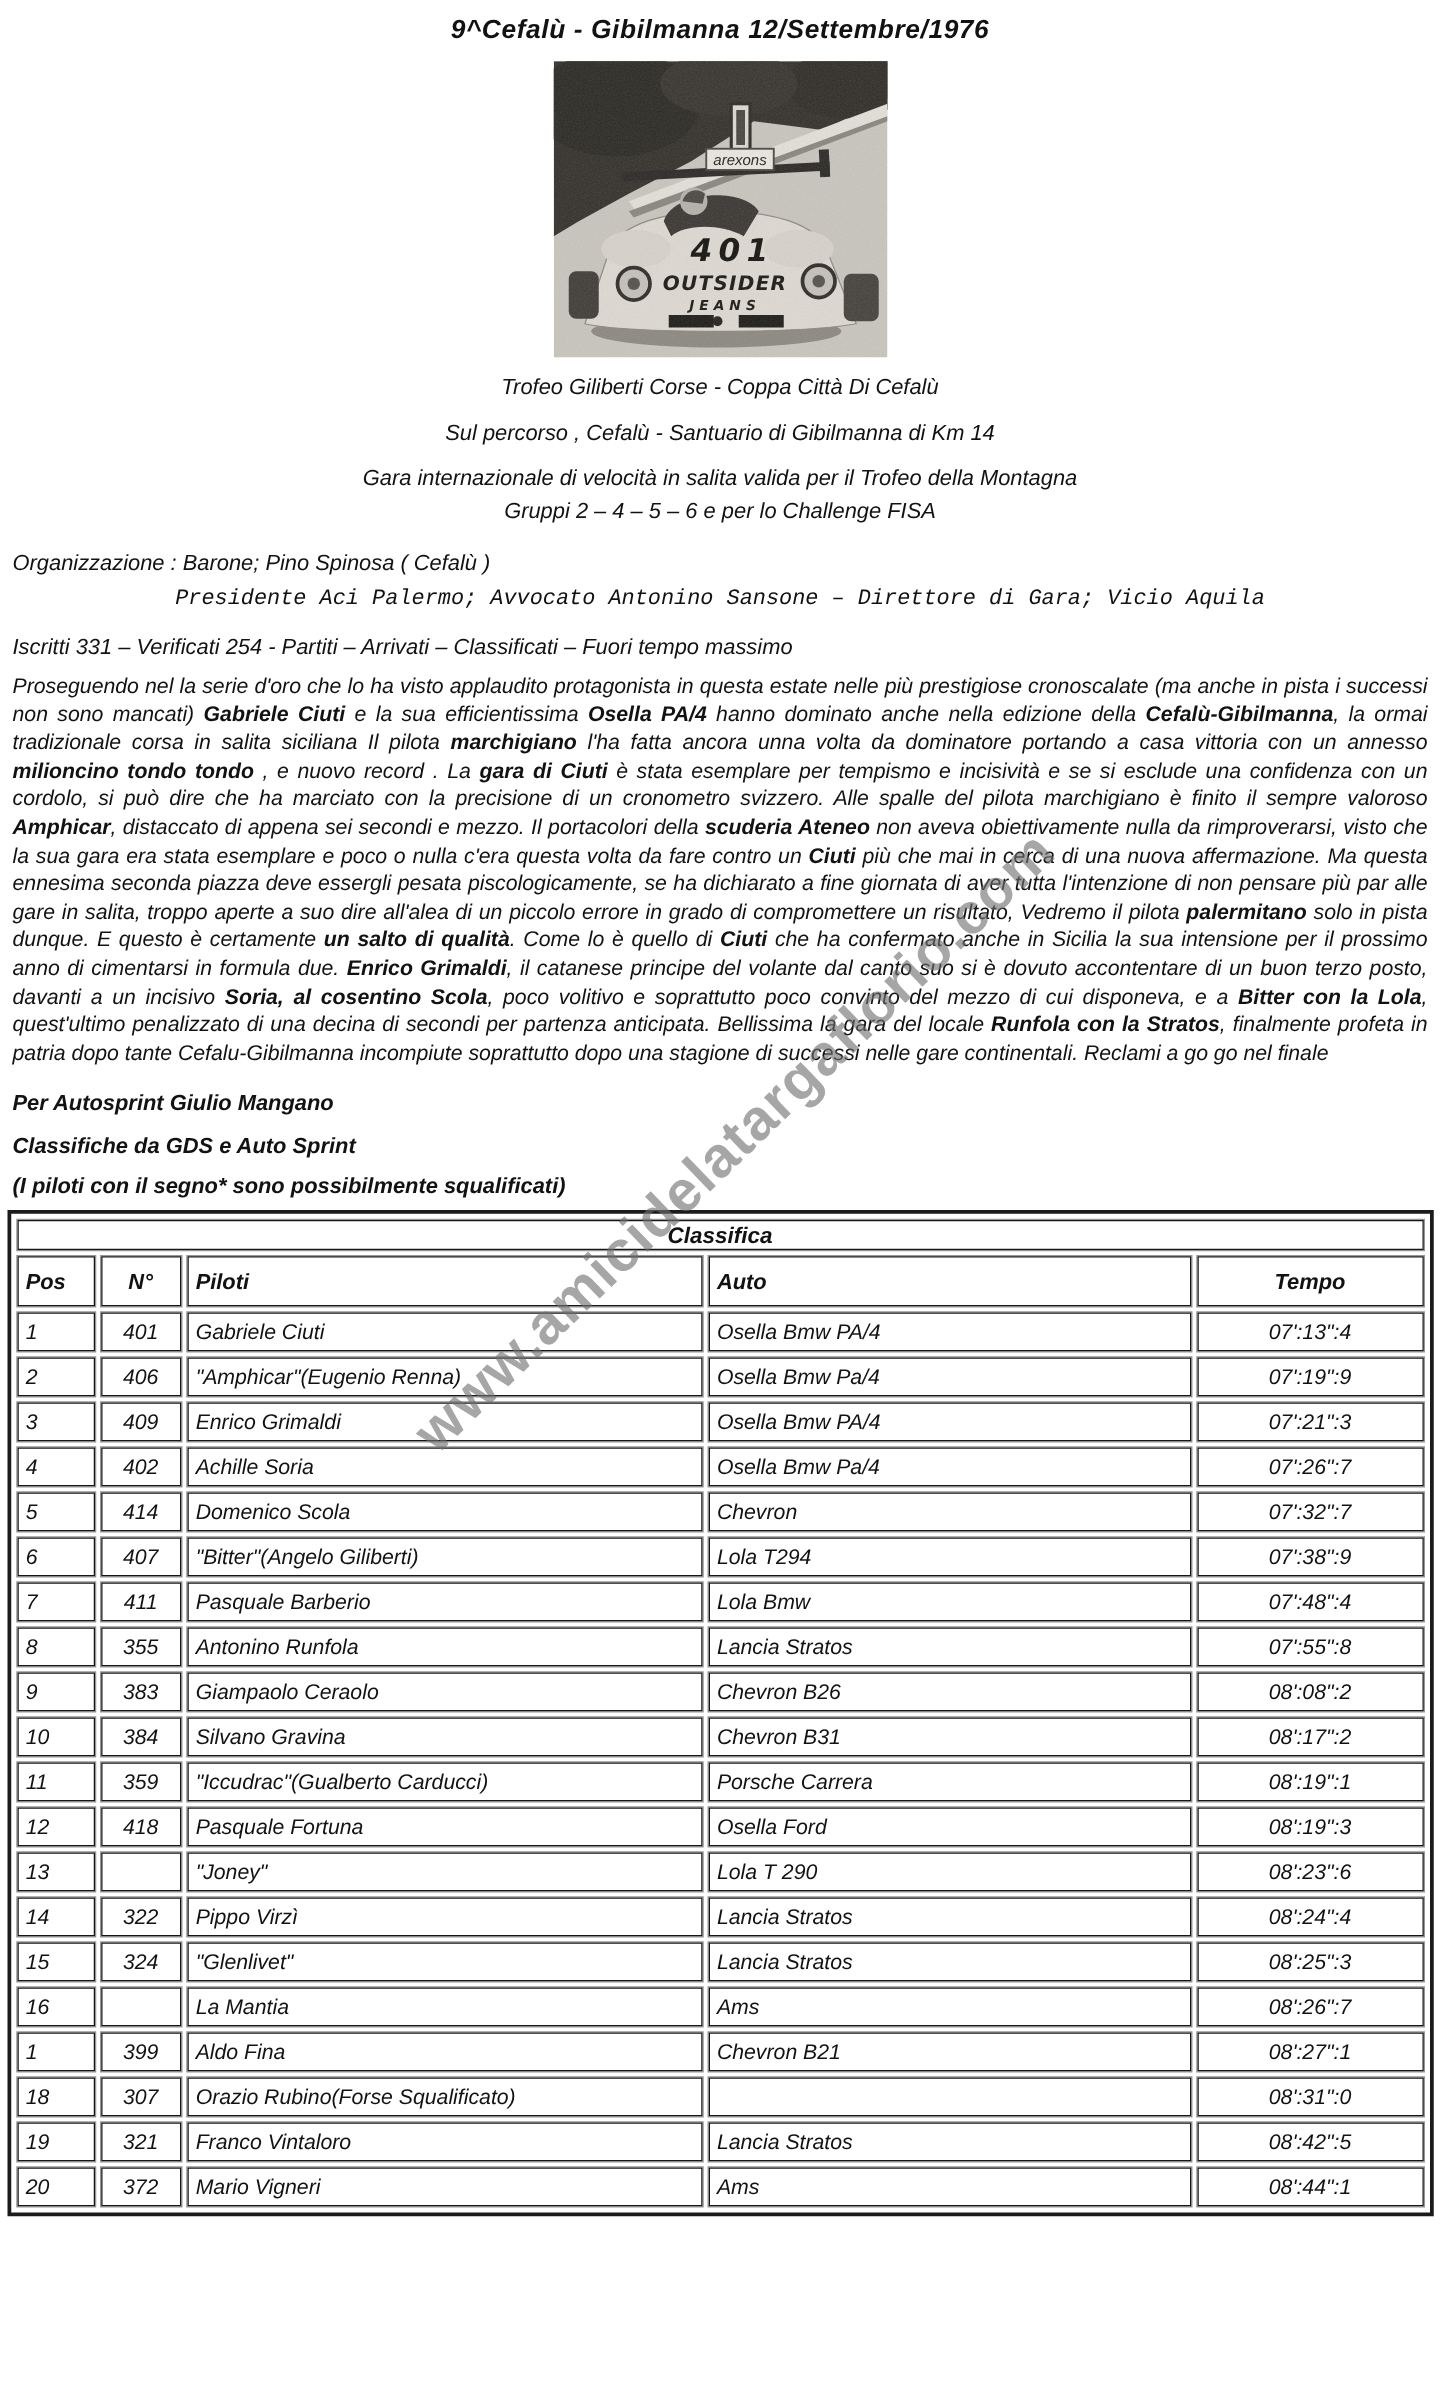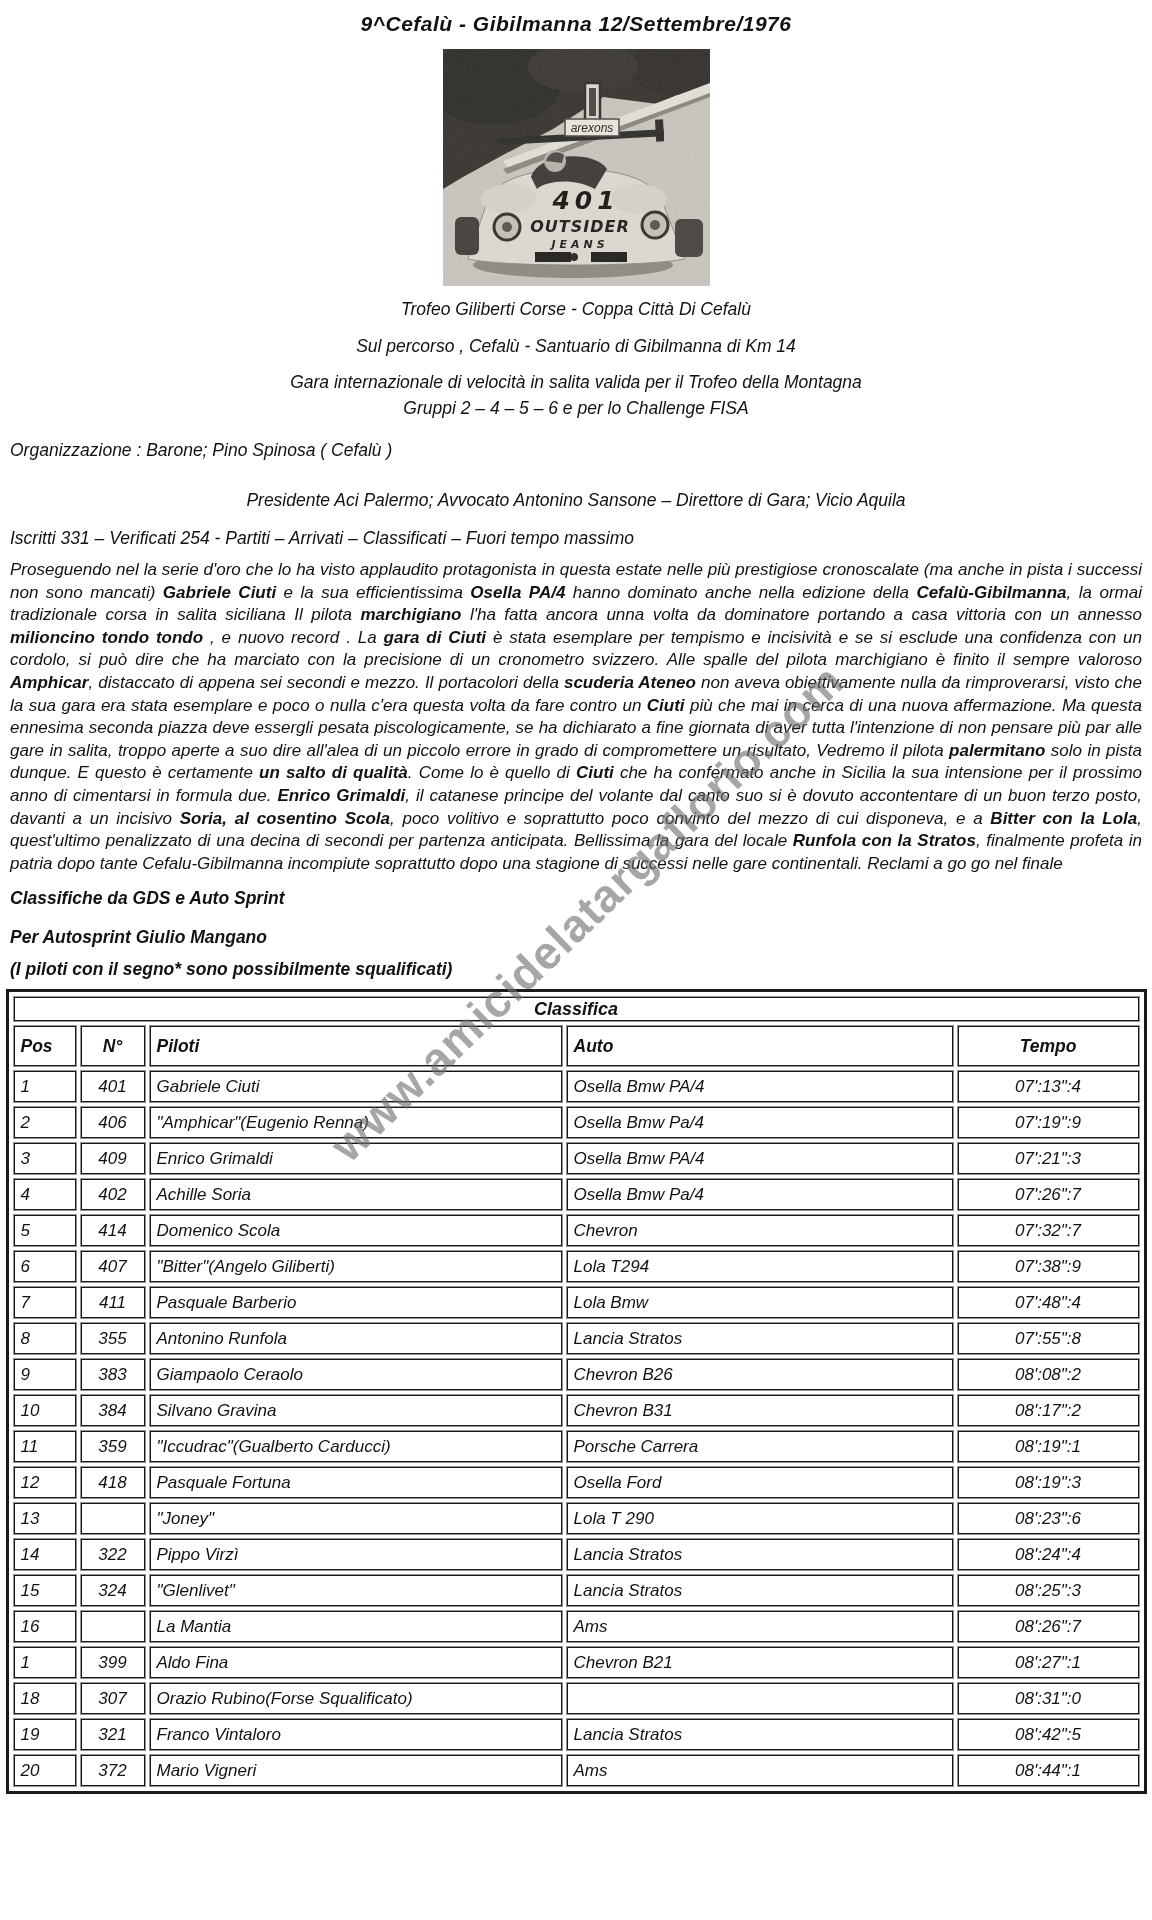--- a/index.html
+++ b/index.html
@@ -19,21 +19,21 @@
   .photo-wrap svg { display:block; }
 
   .line { font-size:17.5px; line-height:22px; }
   .center { text-align:center; }
   .leftpad { padding-left:10px; }
   .mt-trofeo { margin-top:12px; }
   .mt-percorso { margin-top:15px; }
   .mt-gara { margin-top:14px; }
   .mt-gruppi { margin-top:4px; }
   .mt-organizzazione { margin-top:20px; }
-  .mt-presidente { margin-top:28px; }
+  .mt-presidente { margin-top:7px;font-family:Liberation Mono, monospace; }
   .mt-iscritti { margin-top:16px; }
   .heading-la-gara { margin-top:14px; text-align:center; font-weight:bold; font-size:18px; }
 
   .report {
     margin:10px 10px 0 10px; font-size:17px; line-height:22.6px;
     text-align:justify;
   }
   .note { padding-left:10px; font-weight:bold; font-size:17.5px; }
   .mt-note1 { margin-top:18px; }
   .mt-note2 { margin-top:13px; }
@@ -138,22 +138,22 @@
   <div class="line center mt-trofeo">Trofeo Giliberti Corse -  Coppa Città Di Cefalù</div>
   <div class="line center mt-percorso">Sul percorso , Cefalù - Santuario di Gibilmanna di Km 14</div>
   <div class="line center mt-gara">Gara internazionale di velocità in salita valida per il Trofeo della Montagna</div>
   <div class="line center mt-gruppi">Gruppi 2 – 4 – 5 – 6 e per lo Challenge FISA</div>
   <div class="line leftpad mt-organizzazione">Organizzazione : Barone;  Pino Spinosa ( Cefalù )</div>
   <div class="line center mt-presidente">Presidente Aci Palermo; Avvocato Antonino Sansone – Direttore di Gara; Vicio Aquila</div>
   <div class="line leftpad mt-iscritti">Iscritti 331  – Verificati 254 - Partiti  – Arrivati – Classificati – Fuori tempo massimo</div>
 
   <p class="report"><span>Proseguendo nel la serie d'oro che lo ha visto applaudito protagonista in questa estate nelle più prestigiose cronoscalate (ma anche in pista i successi non sono mancati) </span><b>Gabriele Ciuti</b><span> e la sua efficientissima </span><b>Osella PA/4</b><span> hanno dominato anche nella edizione della </span><b>Cefalù-Gibilmanna</b><span>, la ormai tradizionale corsa in salita siciliana  Il pilota </span><b>marchigiano</b><span> l'ha fatta ancora unna volta da dominatore portando a casa vittoria con un annesso </span><b>milioncino tondo tondo</b><span> , e nuovo record . La </span><b>gara di Ciuti</b><span> è stata esemplare per tempismo e incisività e se si esclude una confidenza con un cordolo, si può dire che ha marciato con la precisione di un cronometro svizzero. Alle spalle del pilota marchigiano è finito il sempre valoroso </span><b>Amphicar</b><span>, distaccato di appena sei secondi e mezzo. Il portacolori della </span><b>scuderia Ateneo</b><span> non aveva obiettivamente nulla da rimproverarsi, visto che la sua gara era stata esemplare e poco o nulla c'era questa volta da fare contro un </span><b>Ciuti</b><span> più che mai in cerca di una nuova affermazione. Ma questa ennesima seconda piazza deve essergli pesata piscologicamente, se ha dichiarato a fine giornata di aver tutta l'intenzione   di non pensare più par alle gare in salita, troppo aperte a suo dire all'alea di un piccolo errore in grado di compromettere un risultato, Vedremo il pilota </span><b>palermitano</b><span> solo in pista dunque. E questo è certamente </span><b>un salto di qualità</b><span>. Come lo è quello di </span><b>Ciuti</b><span> che ha confermato anche in Sicilia la sua intensione per il prossimo anno di cimentarsi in formula due. </span><b>Enrico Grimaldi</b><span>, il catanese principe del volante dal canto suo si è dovuto accontentare di un buon terzo posto, davanti a un incisivo </span><b>Soria,  al cosentino Scola</b><span>, poco volitivo e soprattutto poco convinto del mezzo di cui disponeva, e a </span><b>Bitter con la Lola</b><span>, quest'ultimo penalizzato di una decina di secondi per partenza anticipata. Bellissima la gara del locale </span><b>Runfola con la Stratos</b><span>, finalmente profeta in patria dopo tante Cefalu-Gibilmanna incompiute soprattutto dopo una stagione di successi nelle gare continentali. Reclami a go go nel finale</span></p>
 
+  <div class="note mt-note1">Per Autosprint Giulio Mangano</div>
   <div class="note mt-note2">Classifiche da GDS e Auto Sprint</div>
-  <div class="note mt-note1">Per Autosprint Giulio Mangano</div>
   <div class="note mt-note3">(I piloti con il segno* sono possibilmente squalificati)</div>
 
   <table class="results">
     <colgroup>
       <col class="c0">
         <col class="c1">
         <col class="c2">
         <col class="c3">
         <col class="c4">
     </colgroup>

